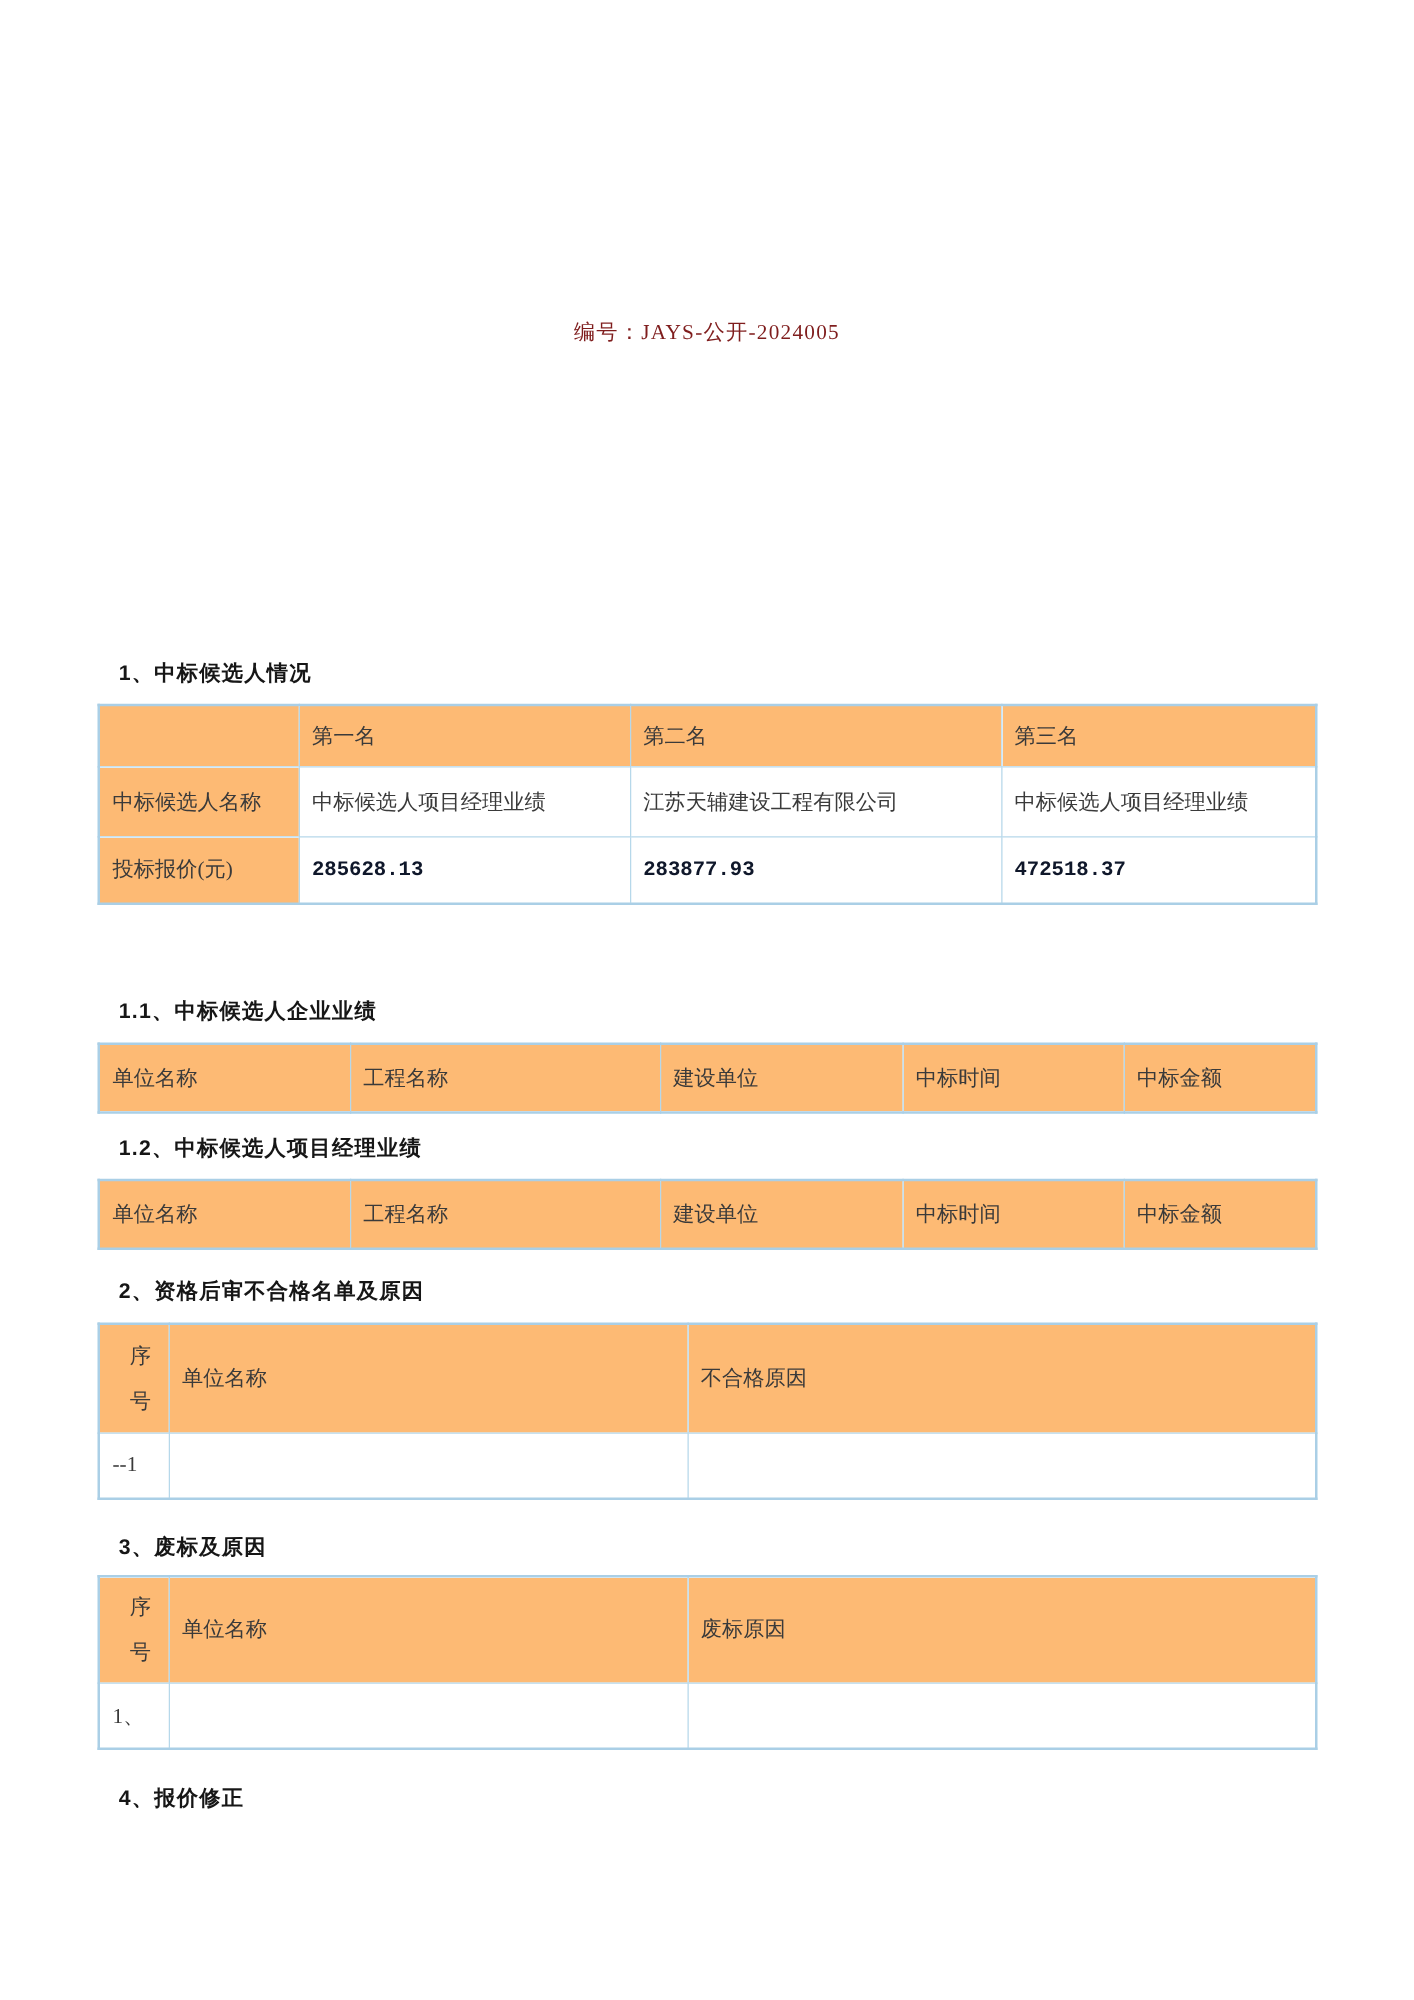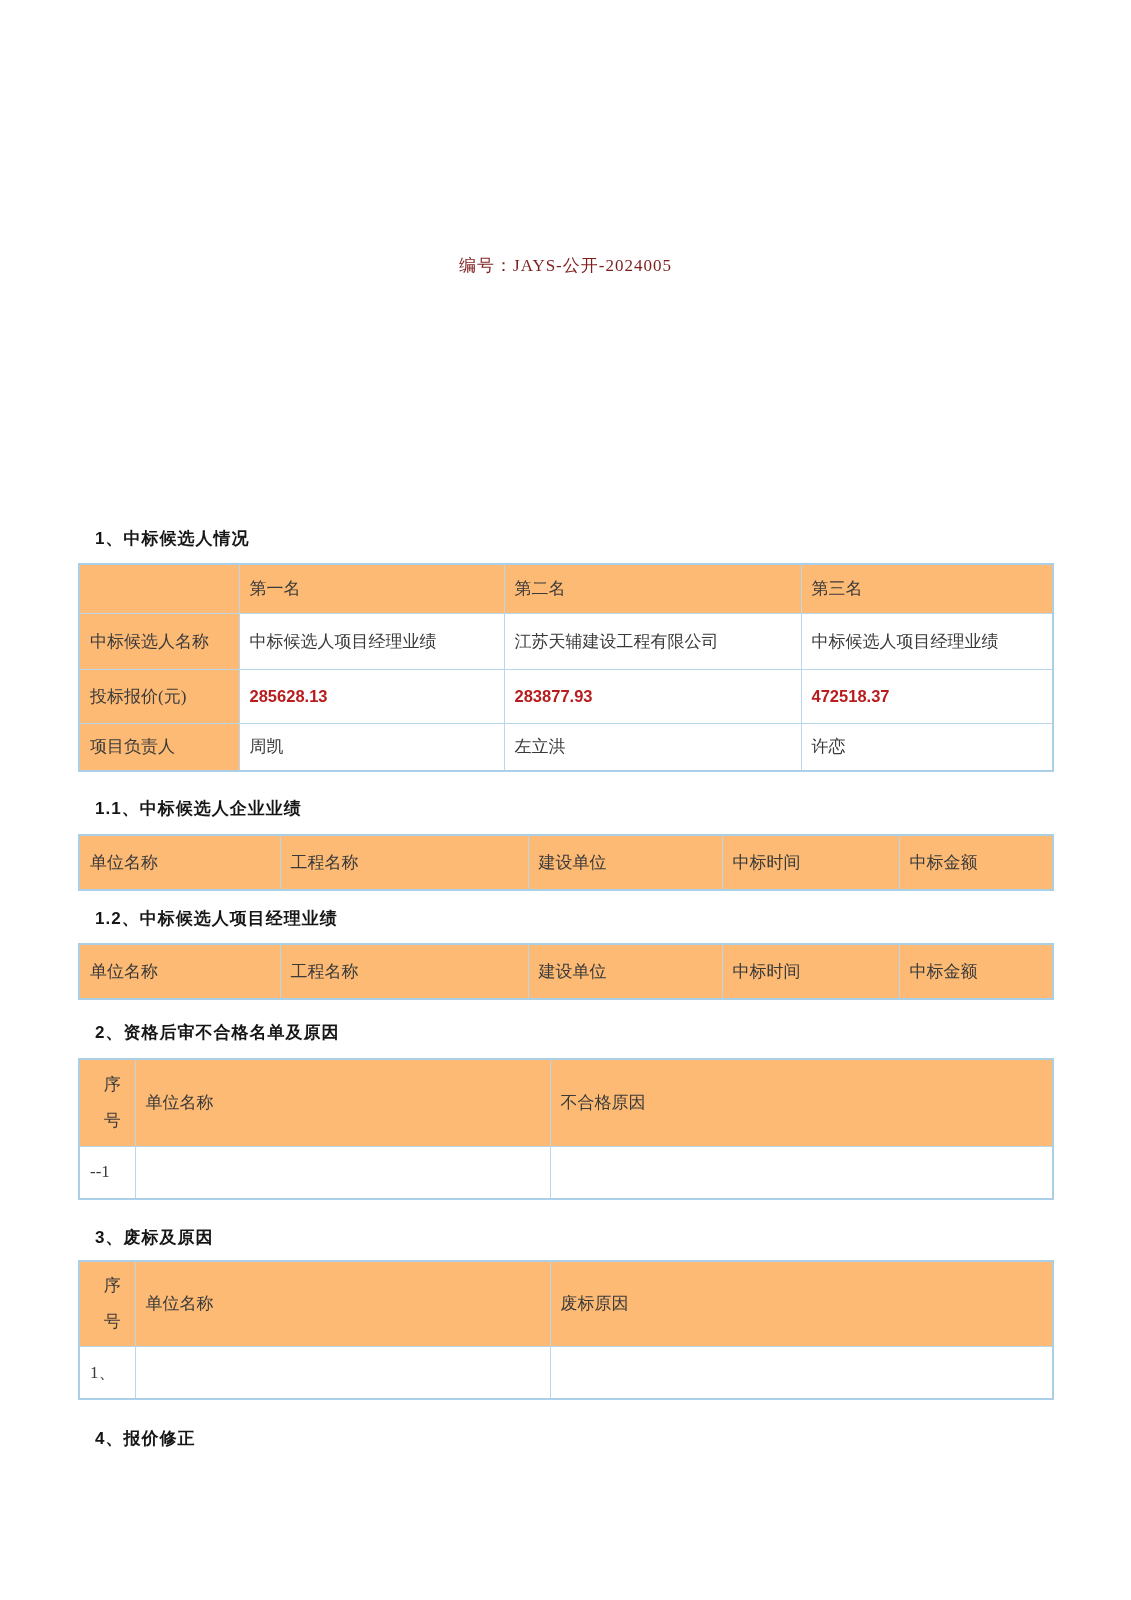--- a/index.html
+++ b/index.html
@@ -43,22 +43,22 @@
     border-collapse:collapse; table-layout:fixed;
     border:2px solid #aacfe6;
     font-size:17px; color:#3a3a3a;
   }
   table.tbl td {
     border:1px solid #b6d8ea; padding:0 0 0 10px; vertical-align:middle;
     overflow:hidden; white-space:nowrap;
   }
   td.hd { background:#fdba74; }
   td.num {
-    font-family:Liberation Sans, sans-serif;
-    font-weight:600; color:#b91c1c; font-size:16.5px;
+    font-family:Liberation Mono, monospace;
+    font-weight:600; color:#0f172a; font-size:16.5px;
   }
   .t1 { top:563px; }
   .t1 tr:nth-child(1) { height:49px; }
   .t1 tr:nth-child(2) { height:56px; }
   .t1 tr:nth-child(3) { height:54px;padding-left:28px; }
   .t1 tr:nth-child(4) { height:48px; }
   .t11 { top:834px; }
   .t12 { top:943px; }
   .t11 tr, .t12 tr { height:55px; }
   .t2 { top:1058px; }
@@ -104,26 +104,20 @@
       <td>中标候选人项目经理业绩</td>
       <td>江苏天辅建设工程有限公司</td>
       <td>中标候选人项目经理业绩</td>
     </tr>
     <tr>
       <td class="hd">投标报价(元)</td>
       <td class="num">285628.13</td>
       <td class="num">283877.93</td>
       <td class="num">472518.37</td>
     </tr>
-    <tr>
-      <td class="hd">项目负责人</td>
-      <td>周凯</td>
-      <td>左立洪</td>
-      <td>许恋</td>
-    </tr>
   </tbody>
     </table>
 
   <p class="h h11">1.1、中标候选人企业业绩</p>
 
   <table class="tbl t11">
     <colgroup>
       <col style="width:201px">
         <col style="width:248px">
         <col style="width:194px">

